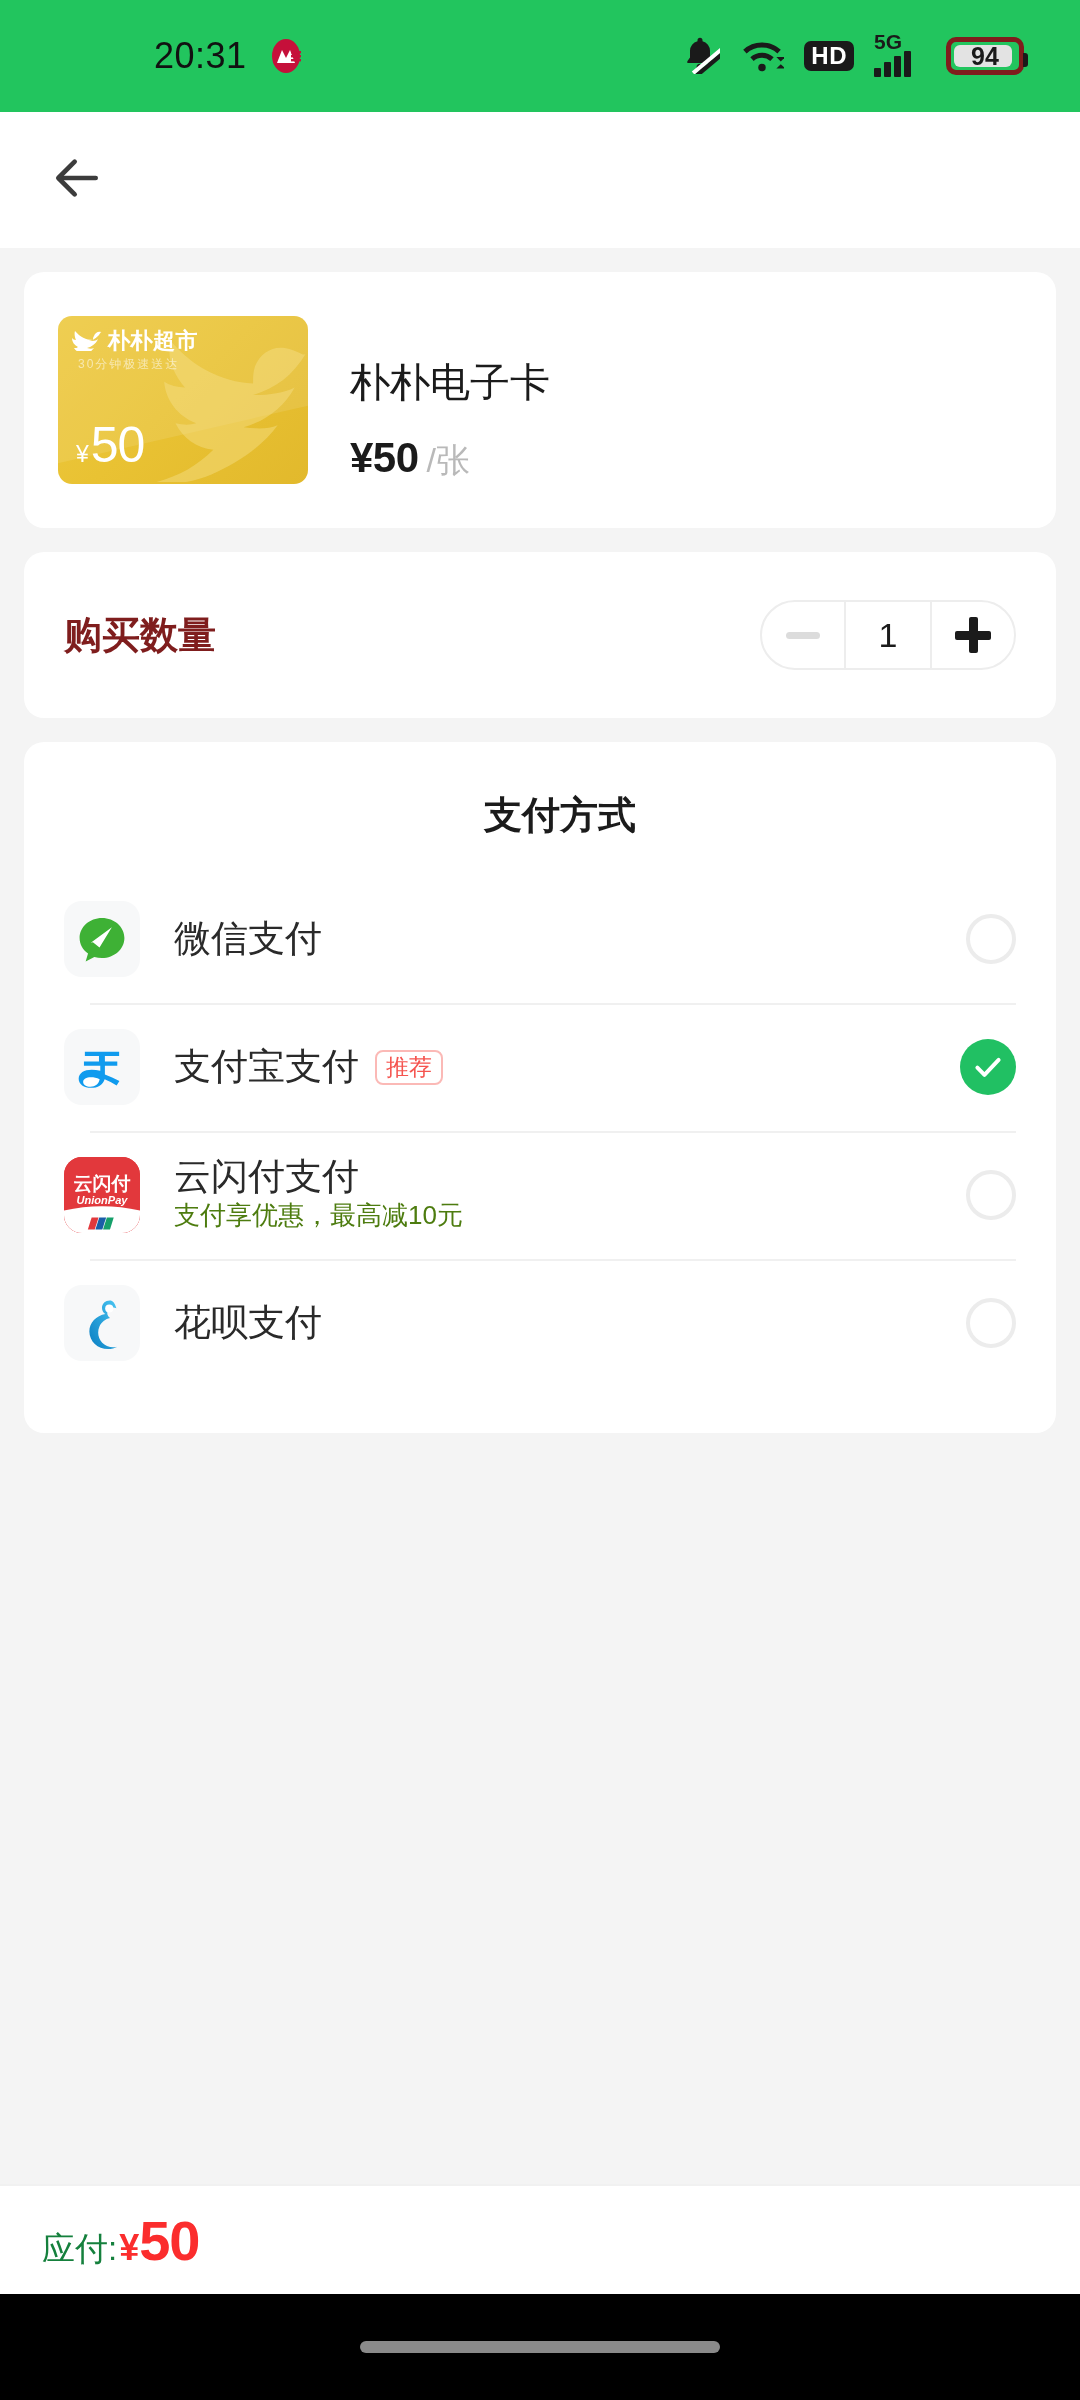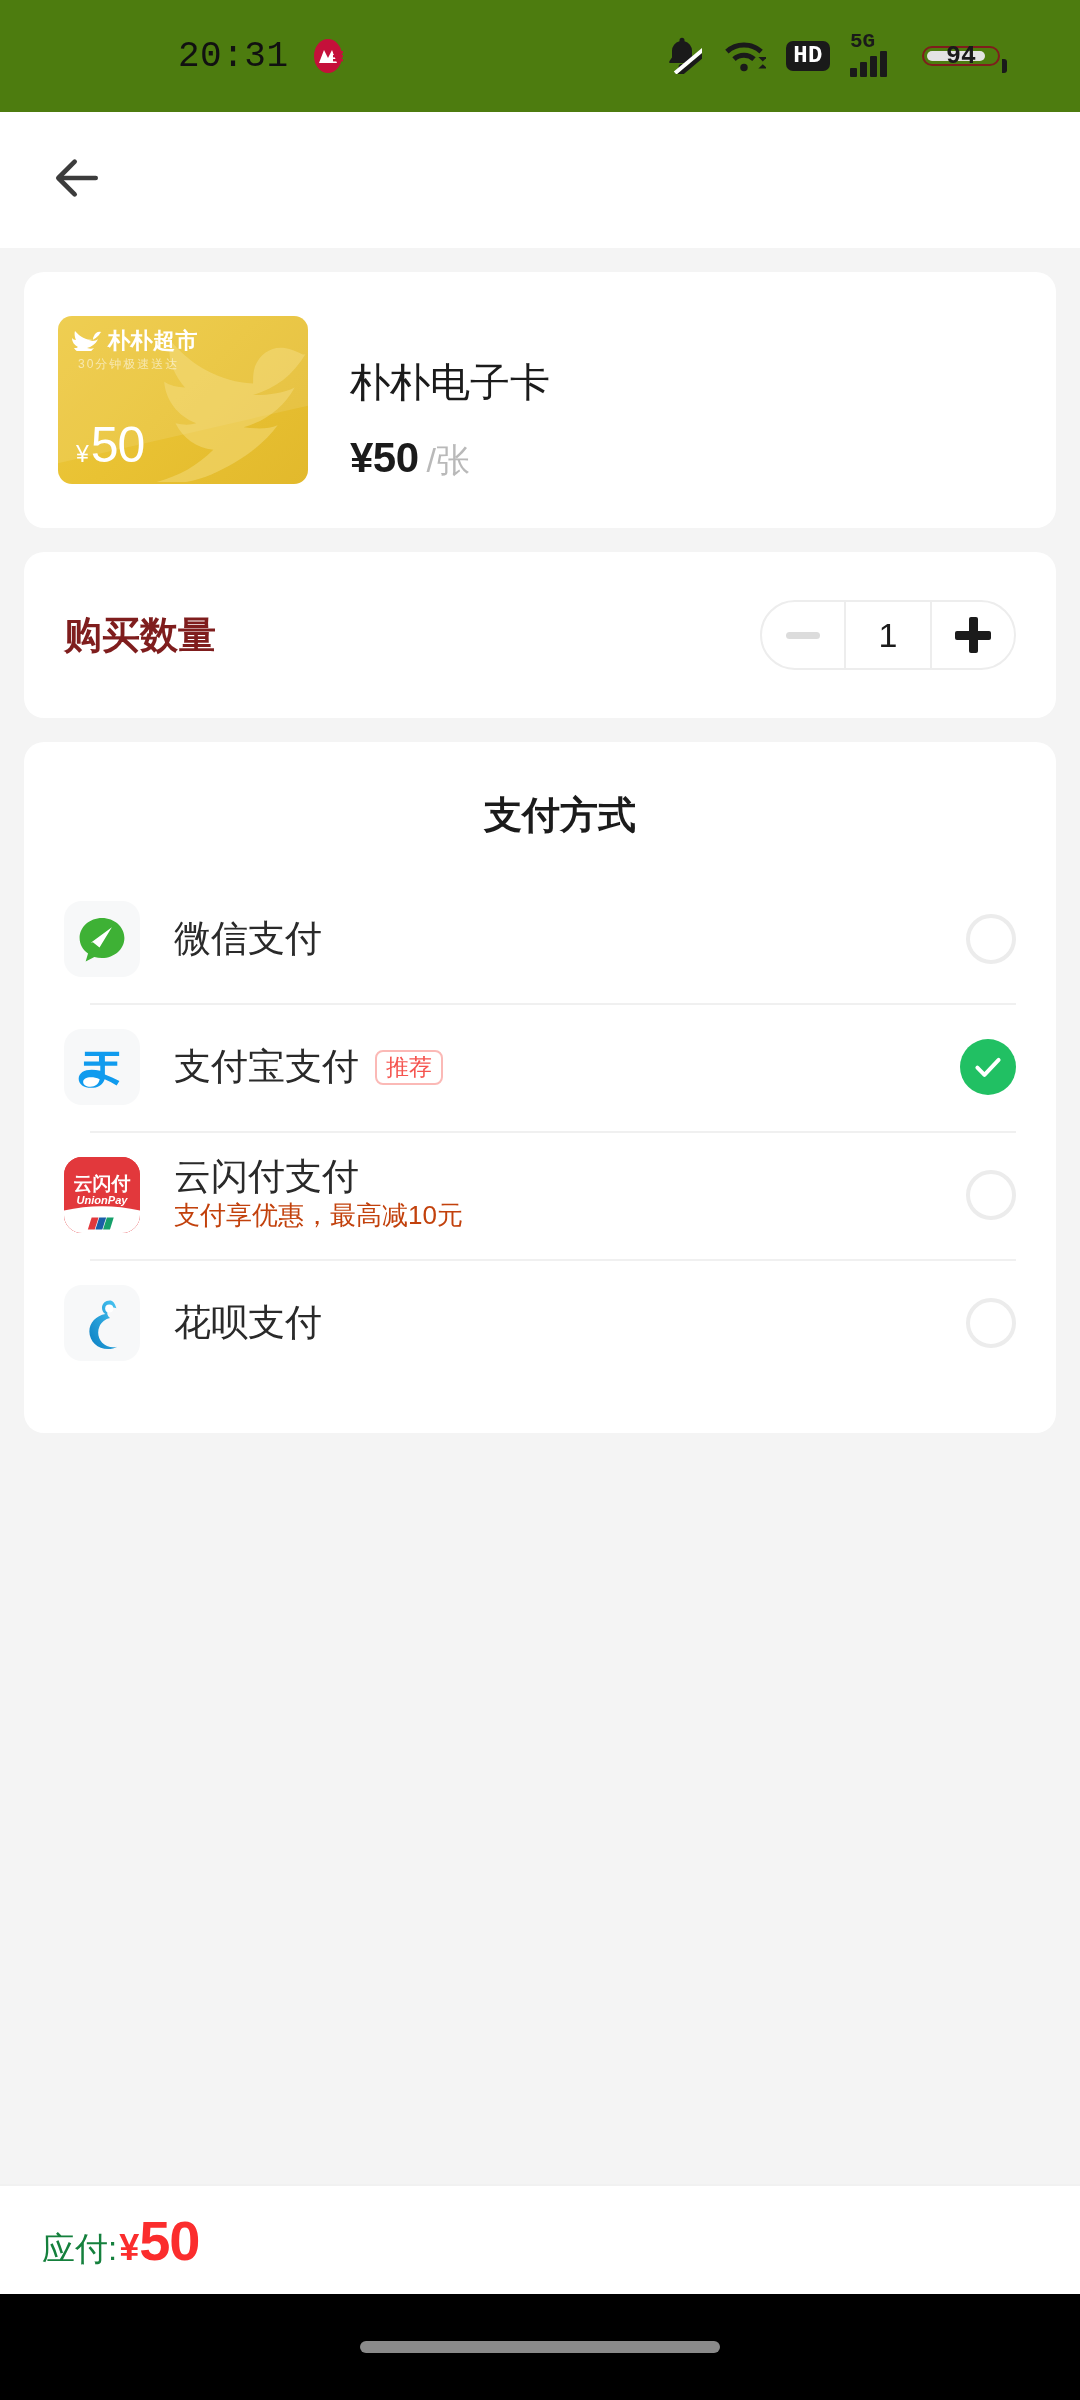--- a/index.html
+++ b/index.html
@@ -7,38 +7,37 @@
     width:1080px; height:2400px;
     font-family:"Liberation Sans","DejaVu Sans",sans-serif;
     background:#f4f4f4;
     overflow:hidden;
   }
   .phone { position:relative; width:1080px; height:2400px; background:#f4f4f4; }
 
   
   .status-bar {
     position:absolute; top:0; left:0; width:1080px; height:112px;
-    background:#4d7c0f; display:flex; align-items:center;
-    padding:0 68px;
-    font-family:Liberation Mono, monospace;
+    background:#22c55e; display:flex; align-items:center;
+    padding:0 44px;
   }
   .status-left { display:flex; align-items:center; gap:22px; margin-left:110px; }
   .status-time { font-size:36px; color:#111; letter-spacing:0.5px; font-weight:400; }
   .moto-logo { width:34px; height:38px; position:relative; }
   .status-right { margin-left:auto; display:flex; align-items:center; gap:20px; margin-right:12px; }
   .hd-badge {
     background:#1a1a1a; color:#fff; font-size:24px; font-weight:bold;
     border-radius:7px; padding:3px 7px; line-height:1; letter-spacing:0.5px;
   }
   .sig-wrap { position:relative; width:52px; height:42px; }
   .sig-5g { position:absolute; top:-4px; left:0px; font-size:21px; font-weight:bold; color:#1a1a1a; line-height:1; }
   .bars { position:absolute; bottom:0; left:0; display:flex; align-items:flex-end; gap:3px; height:26px; }
   .bars i { display:block; width:7px; background:#1a1a1a; border-radius:1px; }
   .battery {
-    position:relative; width:78px; height:20px; border:2px solid #7f1d1d;
+    position:relative; width:78px; height:38px; border:5px solid #7f1d1d;
     border-radius:10px; display:flex; align-items:center; justify-content:center;
   }
   .battery:after {
     content:""; position:absolute; right:-9px; top:11px; width:5px; height:14px;
     background:#1a1a1a; border-radius:0 3px 3px 0;
   }
   .battery-fill {
     position:absolute; left:3px; top:3px; bottom:3px; width:58px;
     background:#e3e3e3; border-radius:6px;
   }
@@ -140,21 +139,21 @@
   .icon-wechat { background:#f7f8f9; }
   .icon-unionpay { background:#e2383c; }
   .icon-huabei { background:#f7f8f9; }
   .pay-text { margin-left:34px; flex:1; }
   .pay-name-row { display:flex; align-items:center; }
   .pay-name { font-size:37px; color:#2a2a2a; line-height:1.1; }
   .badge-rec {
     margin-left:16px; font-size:23px; color:#f5544f;
     border:2px solid #fbb9b6; border-radius:8px; padding:4px 9px; line-height:1;
   }
-  .pay-sub { font-size:26px; color:#c2410c; margin-top:12px; }
+  .pay-sub { font-size:26px; color:#4d7c0f; margin-top:12px; }
   .radio-off {
     width:50px; height:50px; border-radius:50%; border:4px solid #ececec;
     flex:none; margin-left:16px;
   }
   .radio-on {
     width:56px; height:56px; border-radius:50%; background:#21c063;
     flex:none; margin-left:16px; display:flex; align-items:center; justify-content:center;
   }
 
   

